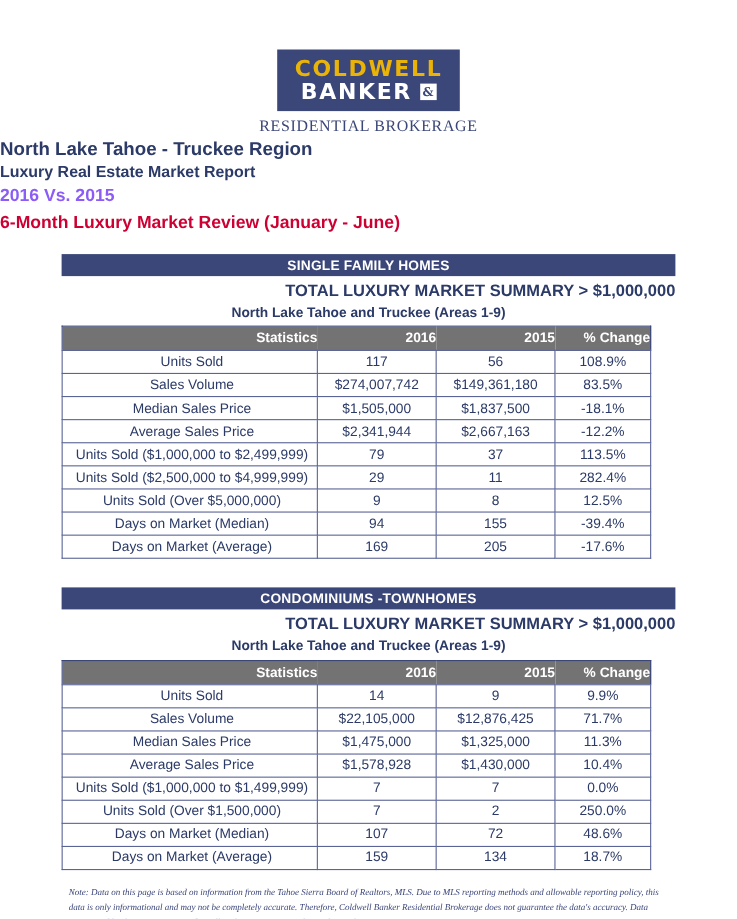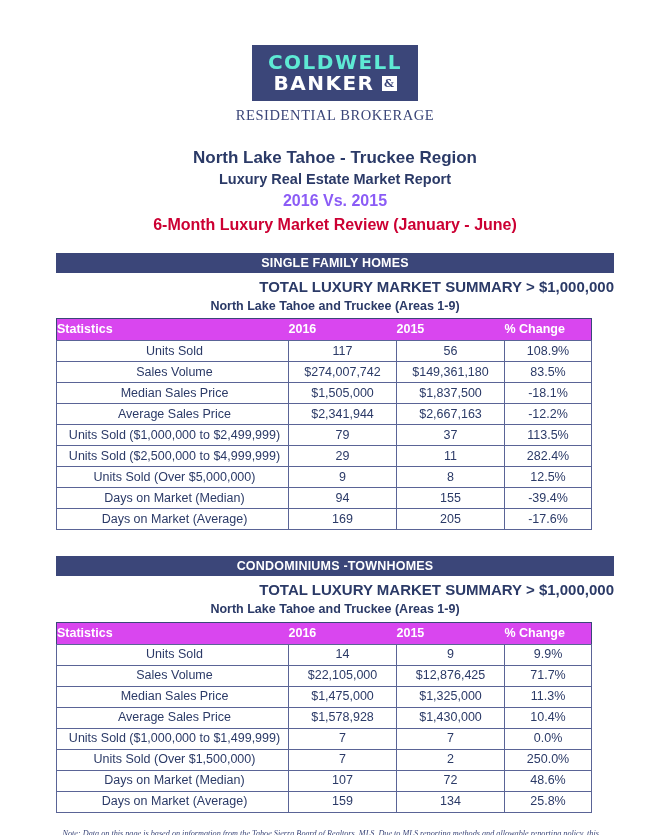--- a/index.html
+++ b/index.html
@@ -35,21 +35,21 @@
     display: inline-block;
     background: #3b4679;
     padding: 7px 16px 8px 16px;
     line-height: 1;
   }
   .logo-line1 {
     font-family: "DejaVu Sans", sans-serif;
     font-weight: bold;
     font-size: 20px;
     letter-spacing: 1.5px;
-    color: #5eead4;
+    color: #eab308;
     display: block;
     text-align: center;
   }
   .logo-line2row {
     display: flex;
     align-items: center;
     justify-content: center;
     gap: 7px;
     margin-top: 1px;
   }
@@ -76,22 +76,20 @@
     font-family: "Liberation Serif", serif;
     font-size: 14.5px;
     letter-spacing: 0.6px;
     color: #3b4679;
     margin-top: 6px;
     font-weight: normal;
   }
 
   
   .titles {
-    text-align: center;
-    margin-top: 22px;
   }
   .title-main {
     font-size: 17px;
     font-weight: bold;
     color: #2b3a67;
     line-height: 1.38;
   }
   .title-sub {
     font-size: 14.5px;
     font-weight: bold;
@@ -147,25 +145,25 @@
   }
 
   
   table.market {
     width: 535px;
     border-collapse: collapse;
     table-layout: fixed;
     border: 1.5px solid #3b4679;
   }
   table.market th {
-    background: #d946ef;
+    background: #737373;
     color: #ffffff;
     font-size: 12.5px;
     font-weight: bold;
-    text-align: left;
+    text-align: right;
     padding: 3px 0 4px 0;
     border: none;
   }
   table.market td {
     border: 1px solid #5a6496;
     font-size: 12.5px;
     color: #2b3a67;
     padding: 2px 0 3px 0;
     height: 15px;
   }
@@ -353,21 +351,21 @@
         <tr>
           <td class="stat">Days on Market (Median)</td>
           <td class="num">107</td>
           <td class="num">72</td>
           <td class="num">48.6%</td>
         </tr>
         <tr>
           <td class="stat">Days on Market (Average)</td>
           <td class="num">159</td>
           <td class="num">134</td>
-          <td class="num">25.8%</td>
+          <td class="num">18.7%</td>
         </tr>
       </tbody>
     </table>
   </div>
 
   <div class="note">Note: Data on this page is based on information from the Tahoe Sierra Board of Realtors, MLS.  Due to MLS reporting methods and allowable reporting policy, this data is only informational and may not be completely accurate.  Therefore, Coldwell Banker Residential Brokerage does not guarantee the data's accuracy.  Data maintained by the MLS may not reflect all real estate activity in the market.  CalBRE License # 1908304</div>
 
 </div>
 
 </body></html>

